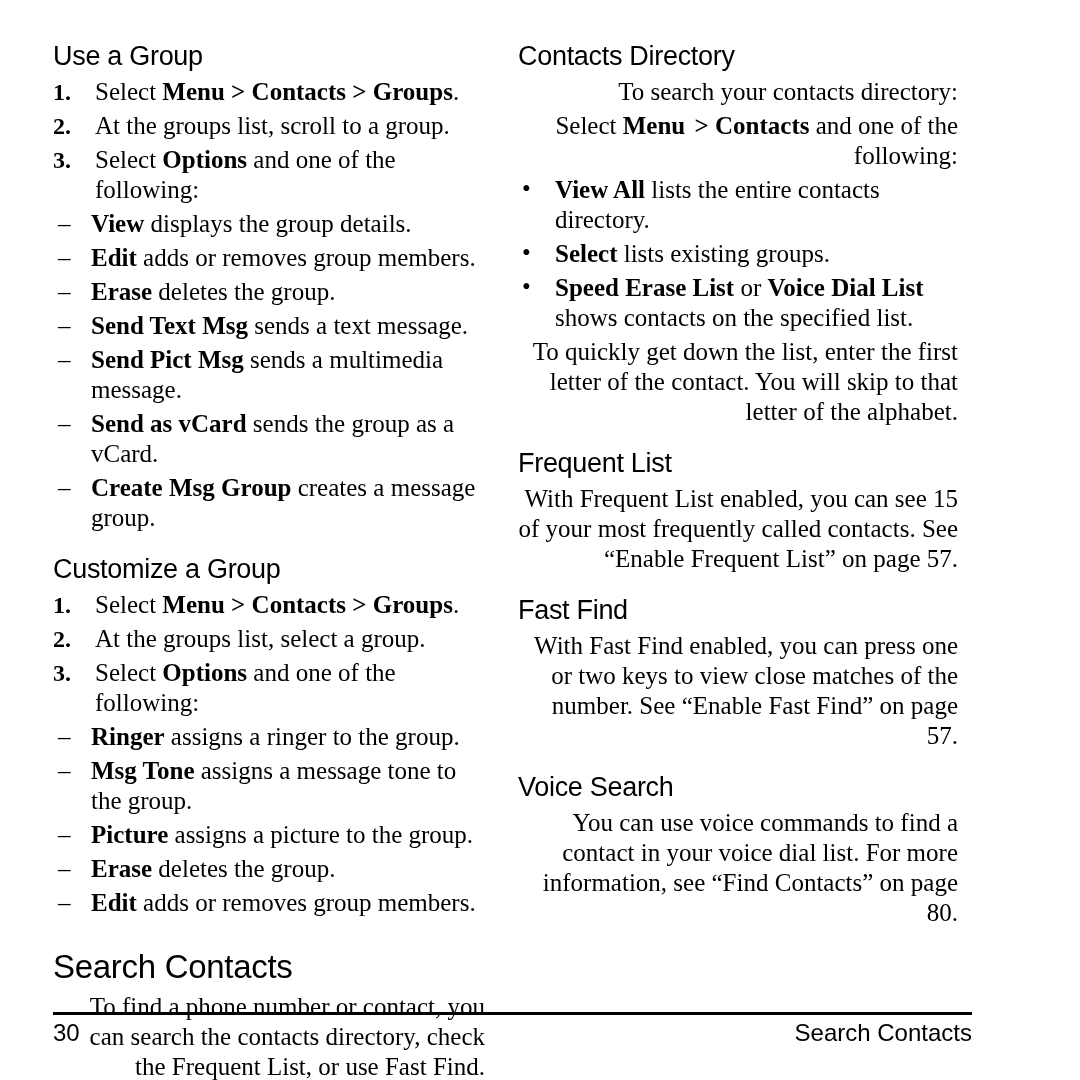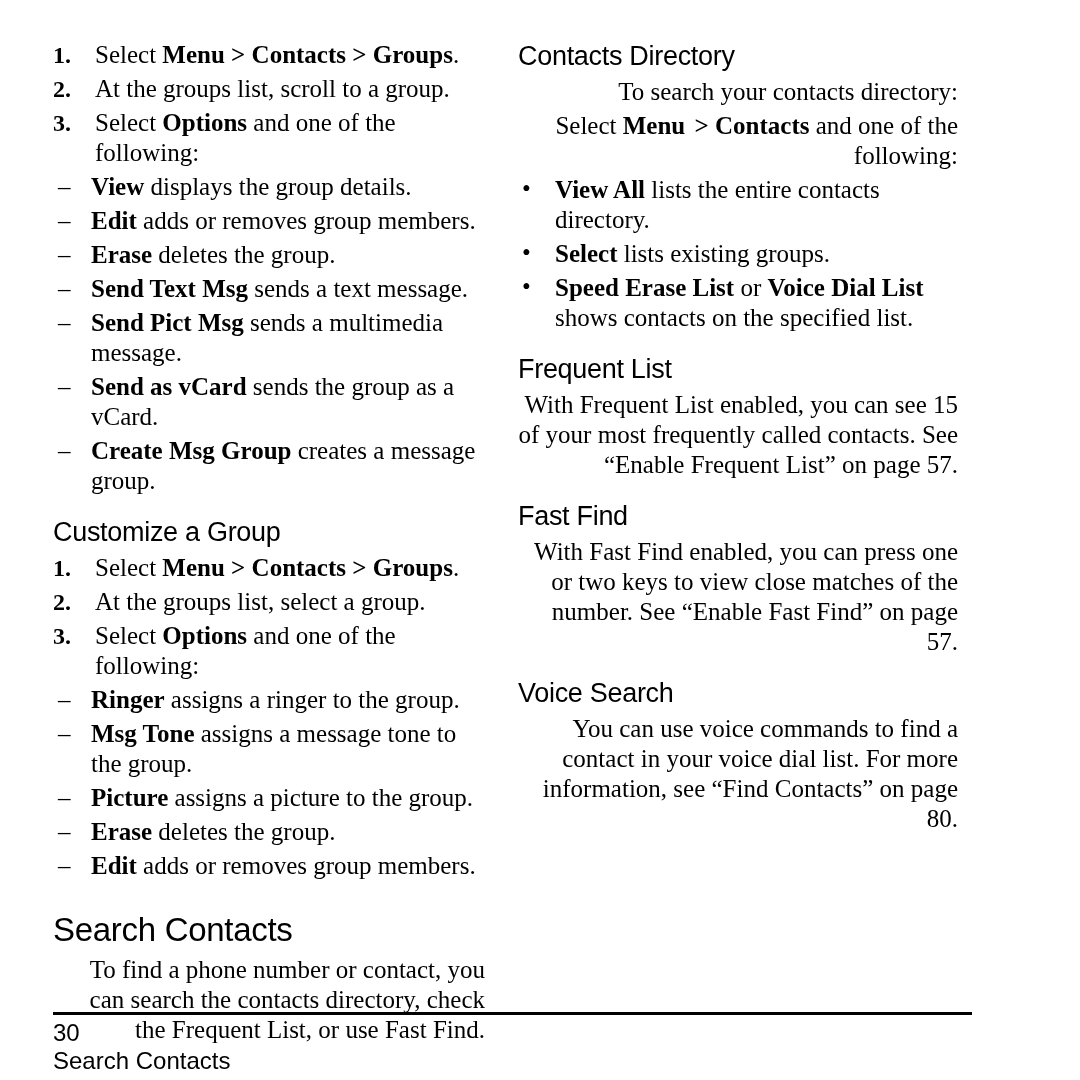--- a/index.html
+++ b/index.html
@@ -141,30 +141,30 @@
     height: 0;
   }
   .footer-row {
     display: flex;
     justify-content: space-between;
     align-items: baseline;
     padding-top: 4px;
     font-family: "Liberation Sans", "DejaVu Sans", sans-serif;
     font-size: 24px;
     line-height: 28px;
-    flex-direction: column;
   }
 </style>
 </head>
 <body>
 
 <div class="page">
 
   <div class="col col-left">
 
+    <h2 class="sub-title first">Use a Group</h2>
 
     <ol class="steps">
       <li>
         <span class="num">1.</span>
         <span>Select </span><b>Menu &gt; Contacts &gt; Groups</b><span>.</span>
       </li>
       <li>
         <span class="num">2.</span>
         <span>At the groups list, scroll to a group.</span>
       </li>
@@ -267,20 +267,21 @@
       <li>
         <span class="bullet">•</span>
         <b>Select</b><span> lists existing groups.</span>
       </li>
       <li>
         <span class="bullet">•</span>
         <b>Speed Erase List</b><span> or </span><b>Voice Dial List</b><span> shows contacts on the specified list.</span>
       </li>
     </ul>
 
+    <p class="body">To quickly get down the list, enter the first letter of the contact. You will skip to that letter of the alphabet.</p>
 
     <h2 class="sub-title">Frequent List</h2>
     <p class="body">With Frequent List enabled, you can see 15 of your most frequently called contacts. See “Enable Frequent List” on page 57.</p>
 
     <h2 class="sub-title">Fast Find</h2>
     <p class="body">With Fast Find enabled, you can press one or two keys to view close matches of the number. See “Enable Fast Find” on page 57.</p>
 
     <h2 class="sub-title">Voice Search</h2>
     <p class="body">You can use voice commands to find a contact in your voice dial list. For more information, see “Find Contacts” on page 80.</p>
   </div>

